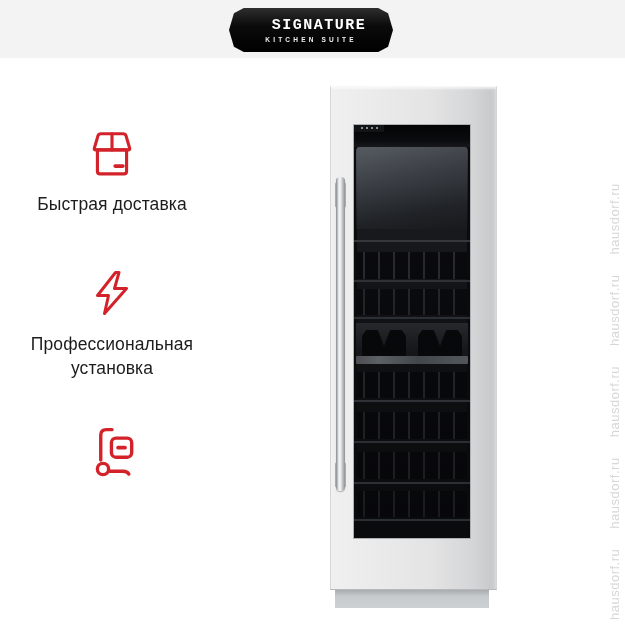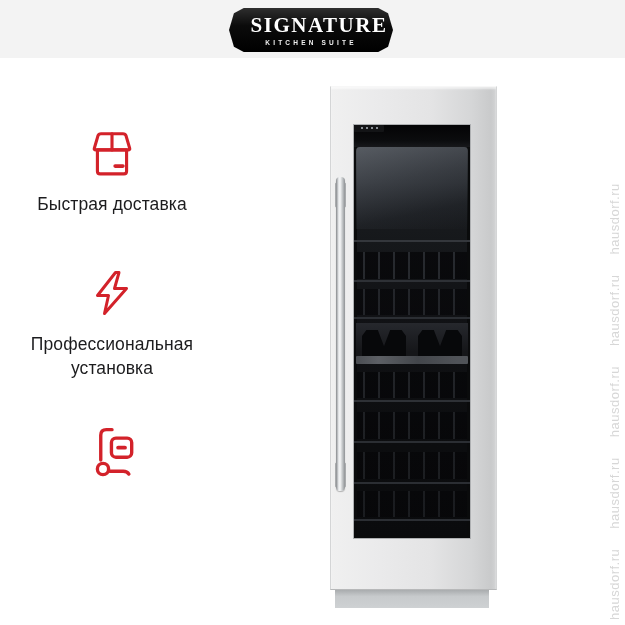--- a/index.html
+++ b/index.html
@@ -5,21 +5,21 @@
   html,body{margin:0;padding:0;background:#fff;}
   .canvas{position:relative;width:625px;height:625px;overflow:hidden;background:#fff;
           font-family:"Liberation Sans",sans-serif;}
 
   
   .top-strip{position:absolute;left:0;top:0;width:625px;height:58px;background:var(--top-strip-color,#f3f3f3);}
   .badge{position:absolute;left:229px;top:8px;width:164px;height:44px;
          background:linear-gradient(180deg,#2e2e2e 0%,var(--badge-color,#0b0b0b) 40%,#000 100%);
          clip-path:polygon(0% 50%,3% 12%,9% 0%,91% 0%,97% 12%,100% 50%,97% 88%,91% 100%,9% 100%,3% 88%);
          display:flex;flex-direction:column;align-items:center;justify-content:center;color:#fff;}
-  .badge-title{font-family:Liberation Serif, serif;font-weight:700;font-size:21px;
+  .badge-title{font-family:Liberation Mono, monospace;font-weight:700;font-size:15px;
                letter-spacing:1.5px;line-height:1;white-space:nowrap;margin-left:16px;}
   .badge-sub{font-size:6.5px;font-weight:700;letter-spacing:3.2px;margin-top:3px;color:#f0f0f0;white-space:nowrap;}
 
   
   .feature{position:absolute;left:10px;width:204px;text-align:center;color:var(--accent-color,#d3222a);}
   .feature.f1{top:127px;} .feature.f2{top:269px;} .feature.f3{top:424px;}
   .ficon svg{display:block;margin:0 auto;}
   .flabel{margin-top:15px;font-size:17.5px;font-weight:500;color:#1c1c1e;line-height:1.38;
           white-space:pre-line;letter-spacing:.1px;}
 

